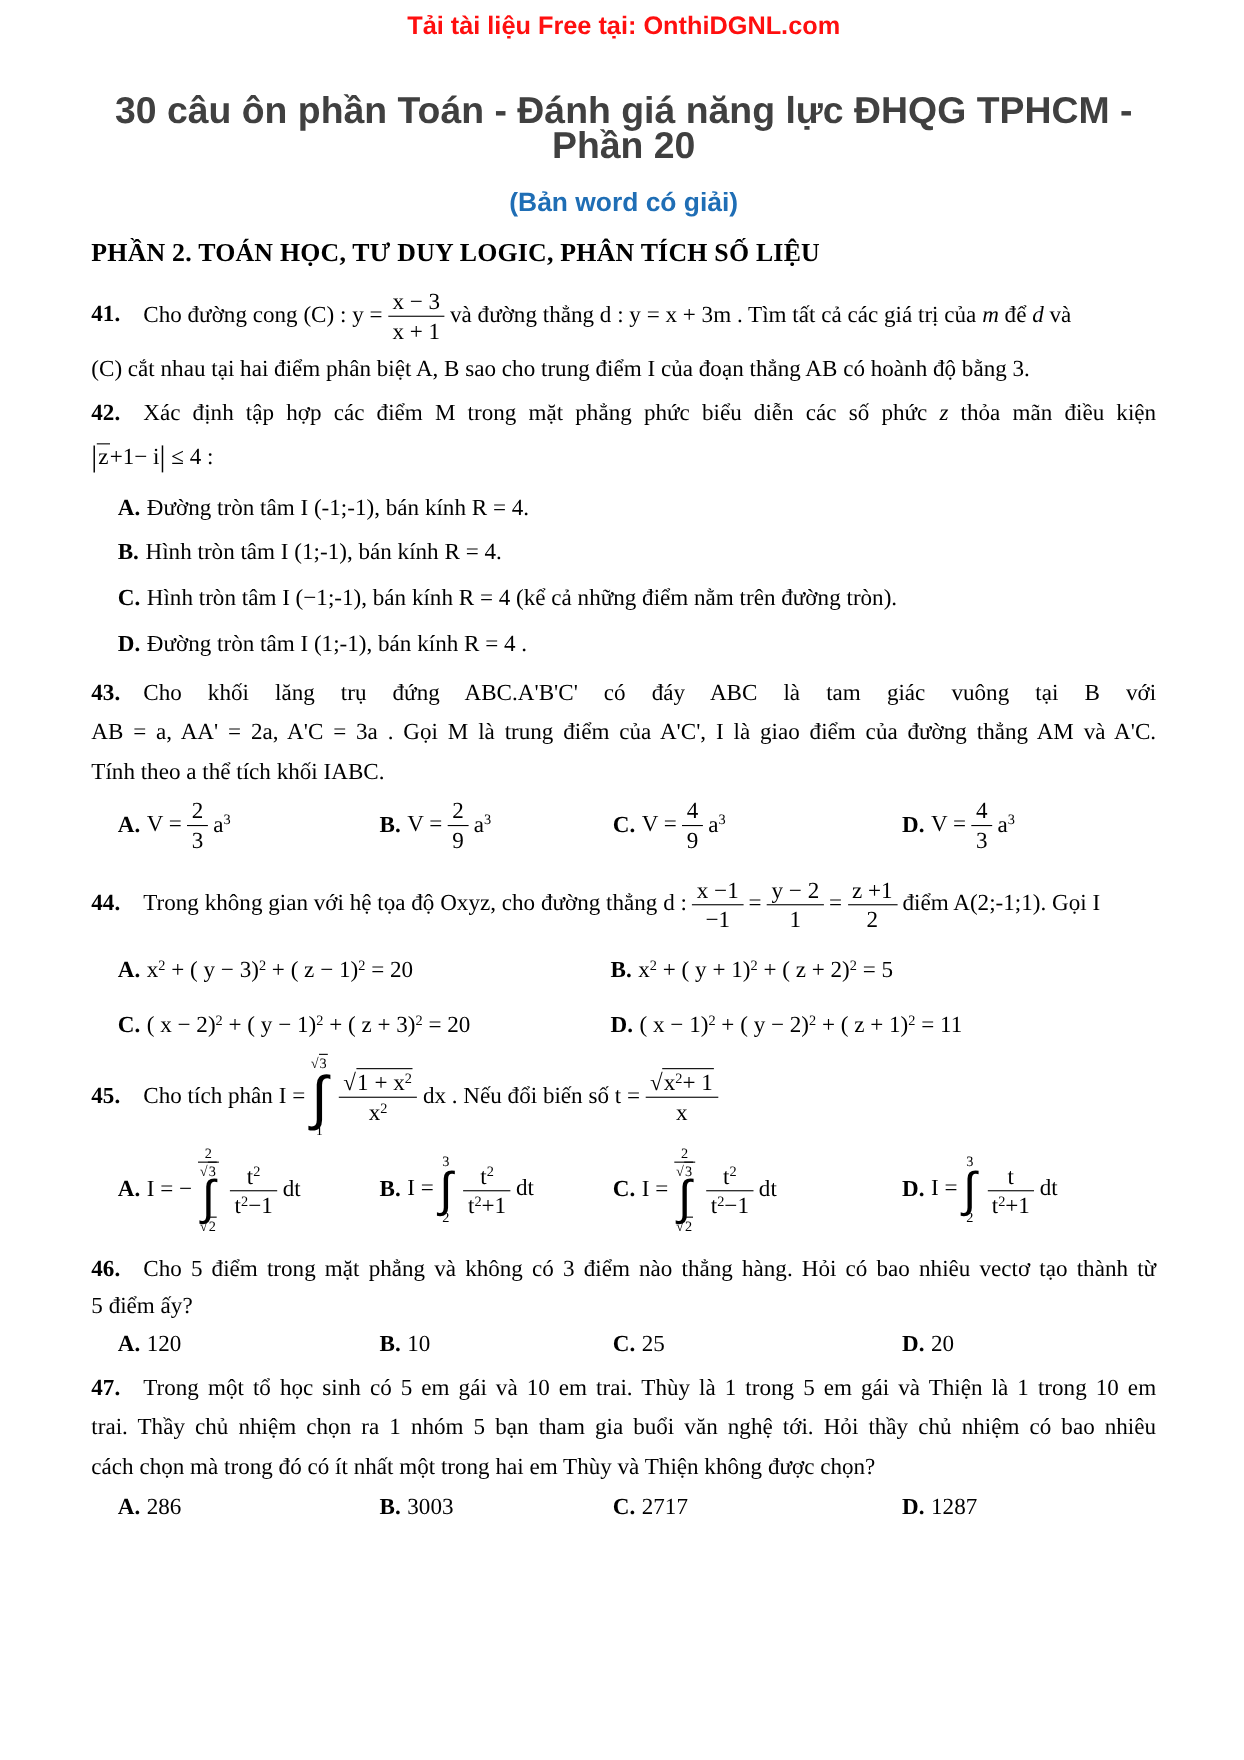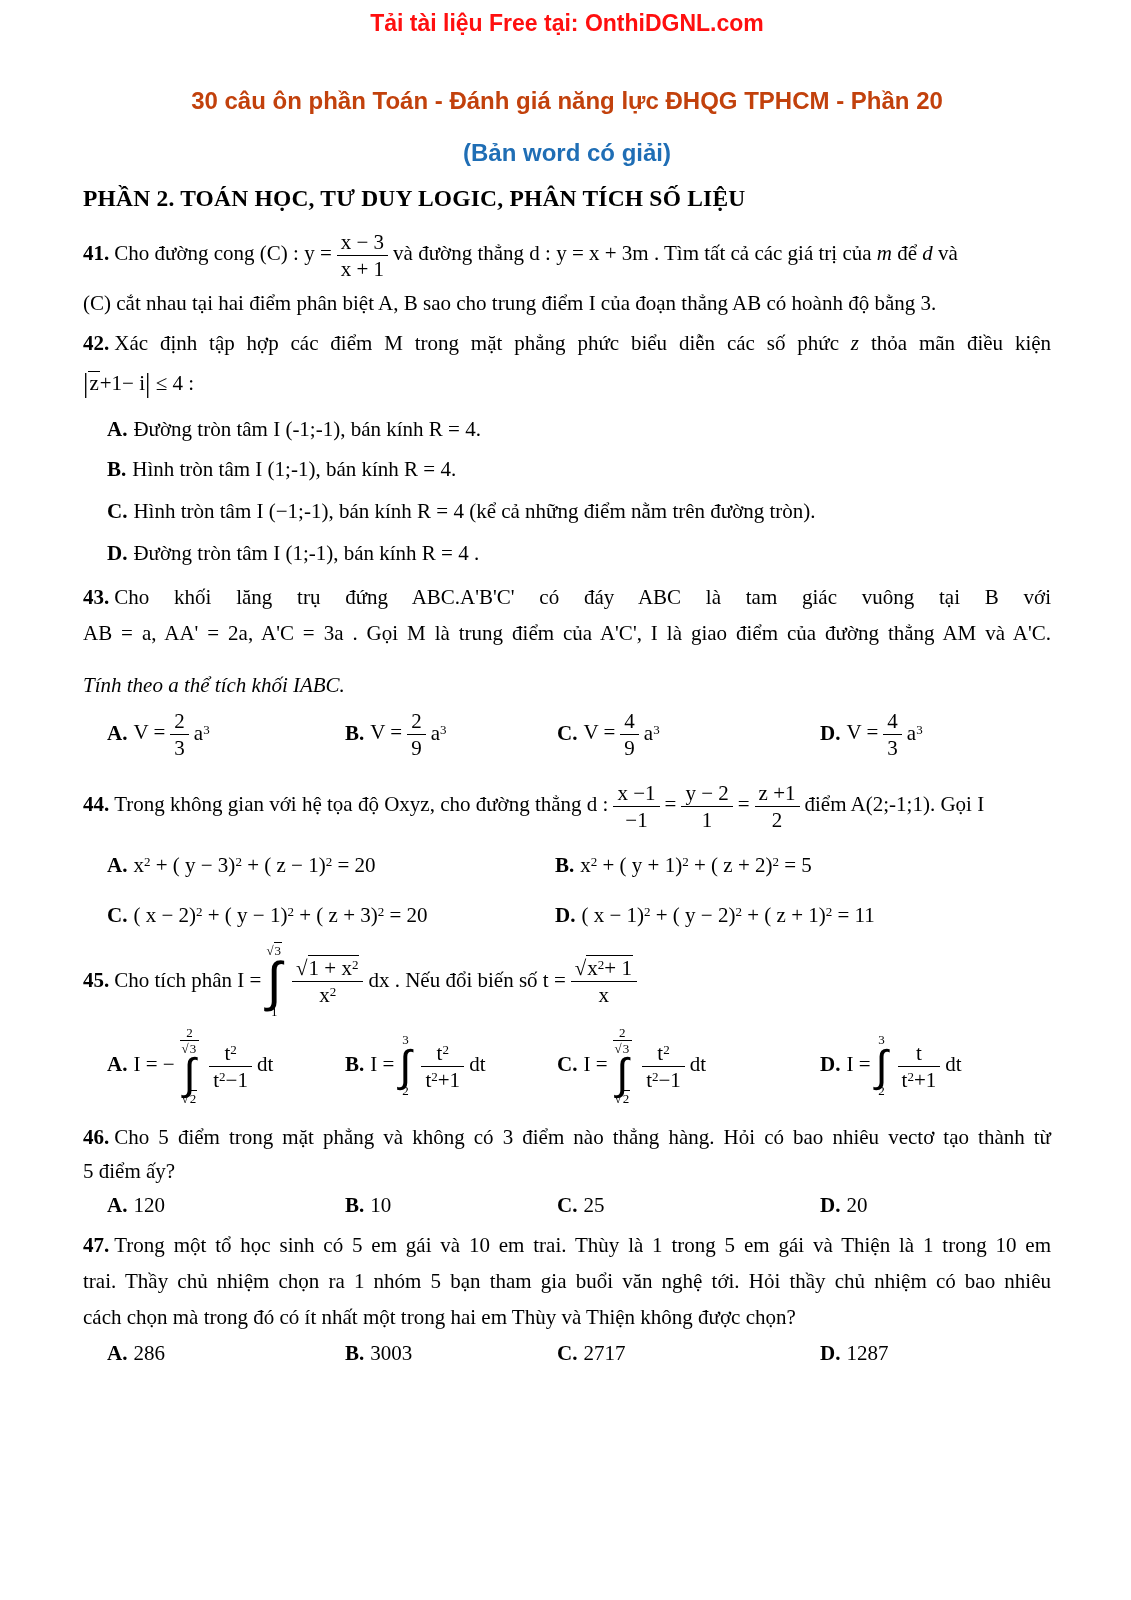--- a/index.html
+++ b/index.html
@@ -10,37 +10,37 @@
     font-size:21px; color:#000;
   }
   .page { padding:8px 80px 0 83px; }
 
   .promo {
     text-align:center; color:#ff0f0f;
     font-family:Liberation Sans, sans-serif;
     font-weight:bold; font-size:23px; line-height:30px;
   }
   .title {
-    margin-top:47px; text-align:center; color:#c2410c;
+    margin-top:47px; text-align:center; color:#404040;
     font-family:"Liberation Sans", sans-serif;
-    font-weight:bold; font-size:24px; line-height:32px;
+    font-weight:bold; font-size:34px; line-height:32px;
   }
   .subtitle {
     margin-top:21px; text-align:center; color:#1f6eb5;
     font-family:"Liberation Sans", sans-serif;
     font-weight:bold; font-size:24px; line-height:30px;
   }
   .section {
     margin-top:15px; font-weight:bold; font-size:23.5px; line-height:30px;
     letter-spacing:0.2px;
   }
 
   .tline { line-height:28px; }
   .just  { text-align:justify; text-align-last:justify; }
-  .qnum  { font-weight:bold; margin-right:5px; }
+  .qnum  { font-weight:bold; margin-right:21px; }
   i { font-style:italic; }
 
   sup { font-size:0.62em; vertical-align:0.5em; line-height:0; }
 
   
   .frac { display:inline-flex; flex-direction:column; text-align:center;
           vertical-align:middle; margin:0 5px; }
   .fnum { padding:0 4px 1px; line-height:1.15; }
   .fden { border-top:1.4px solid #000; padding:1px 4px 0; line-height:1.15; }
 
@@ -79,21 +79,21 @@
   .q41-l2 { margin-top:8px; }
   .q41-op { margin-top:16px; }
   .q42-l1 { margin-top:12px; }
   .q42-f  { margin-top:8px; line-height:36px; }
   .q42-a  { margin-top:14px; }
   .q42-b  { margin-top:12px; }
   .q42-c  { margin-top:14px; }
   .q42-d  { margin-top:14px; }
   .q43-l1 { margin-top:16px; }
   .q43-l2 { margin-top:8px; }
-  .q43-l3 { margin-top:24px;font-style:italic; }
+  .q43-l3 { margin-top:8px; }
   .q43-op { margin-top:10px; }
   .q44-l1 { margin-top:20px; }
   .q44-l2 { margin-top:10px; }
   .q44-op { margin-top:18px; }
   .q45-l1 { margin-top:14px; }
   .q45-op { margin-top:6px; padding-left:24px; display:grid;
             grid-template-columns:238px 212px 263px auto; align-items:center; }
   .q46-l1 { margin-top:16px; }
   .q46-l2 { margin-top:6px; }
   .q46-op { margin-top:6px; }

